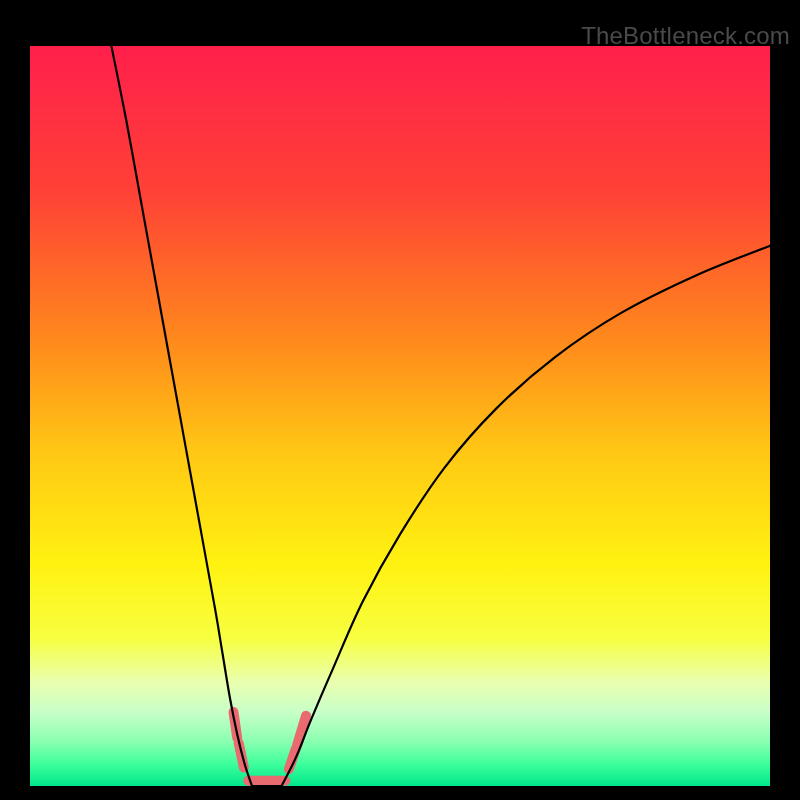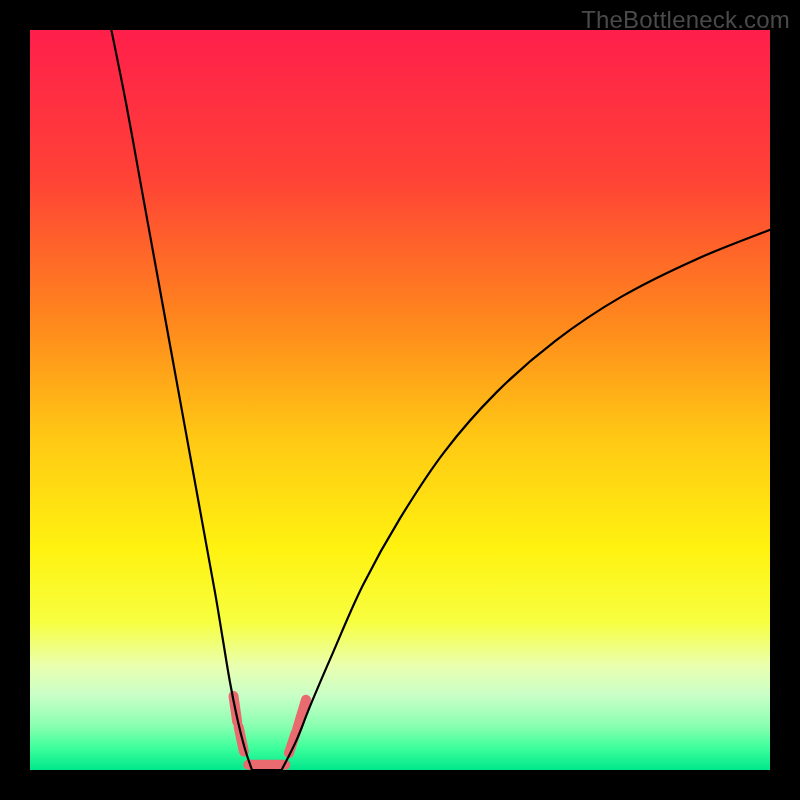--- a/index.html
+++ b/index.html
@@ -7,21 +7,21 @@
     padding: 0;
     width: 800px;
     height: 800px;
     background: #000;
     overflow: hidden;
     font-family: Arial, Helvetica, sans-serif;
   }
   .frame {
     position: absolute;
     left: 0;
-    top: 0;
+    top: 16px;
     width: 800px;
     height: 776px;
     background: #000;
   }
   .plot-area {
     position: absolute;
     left: 30px;
     top: 30px;
     width: 740px;
     height: 740px;

